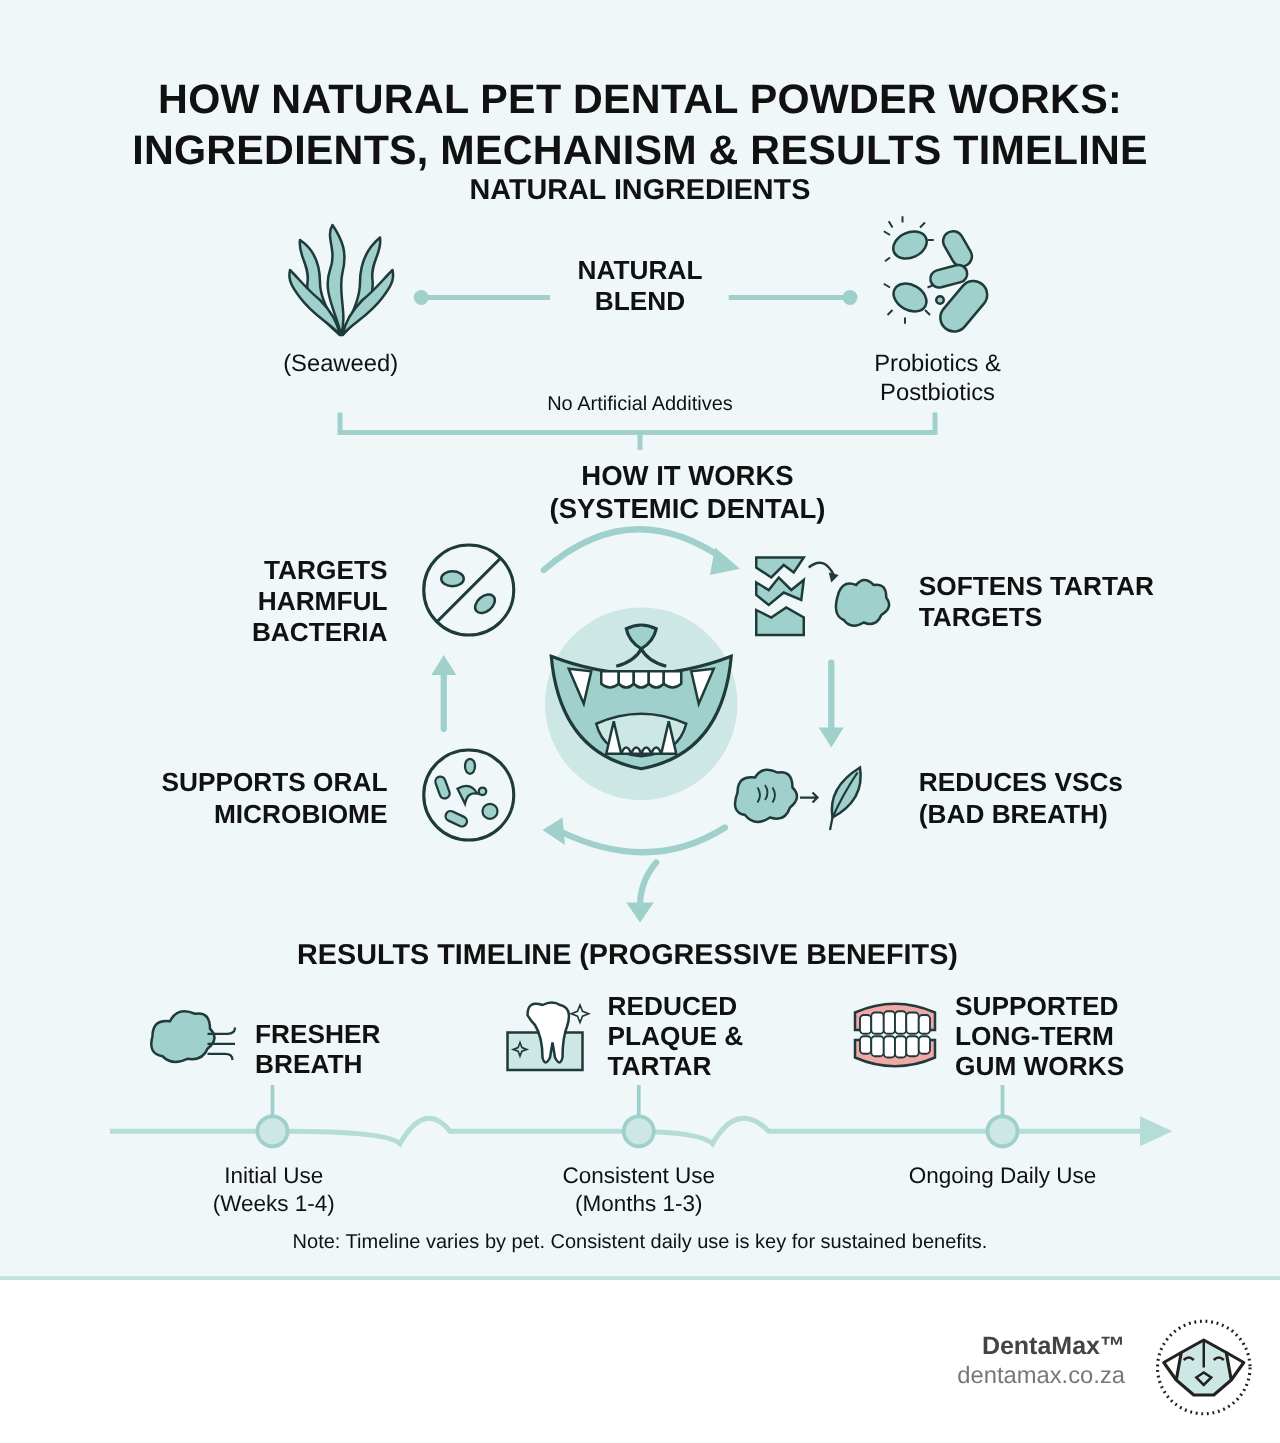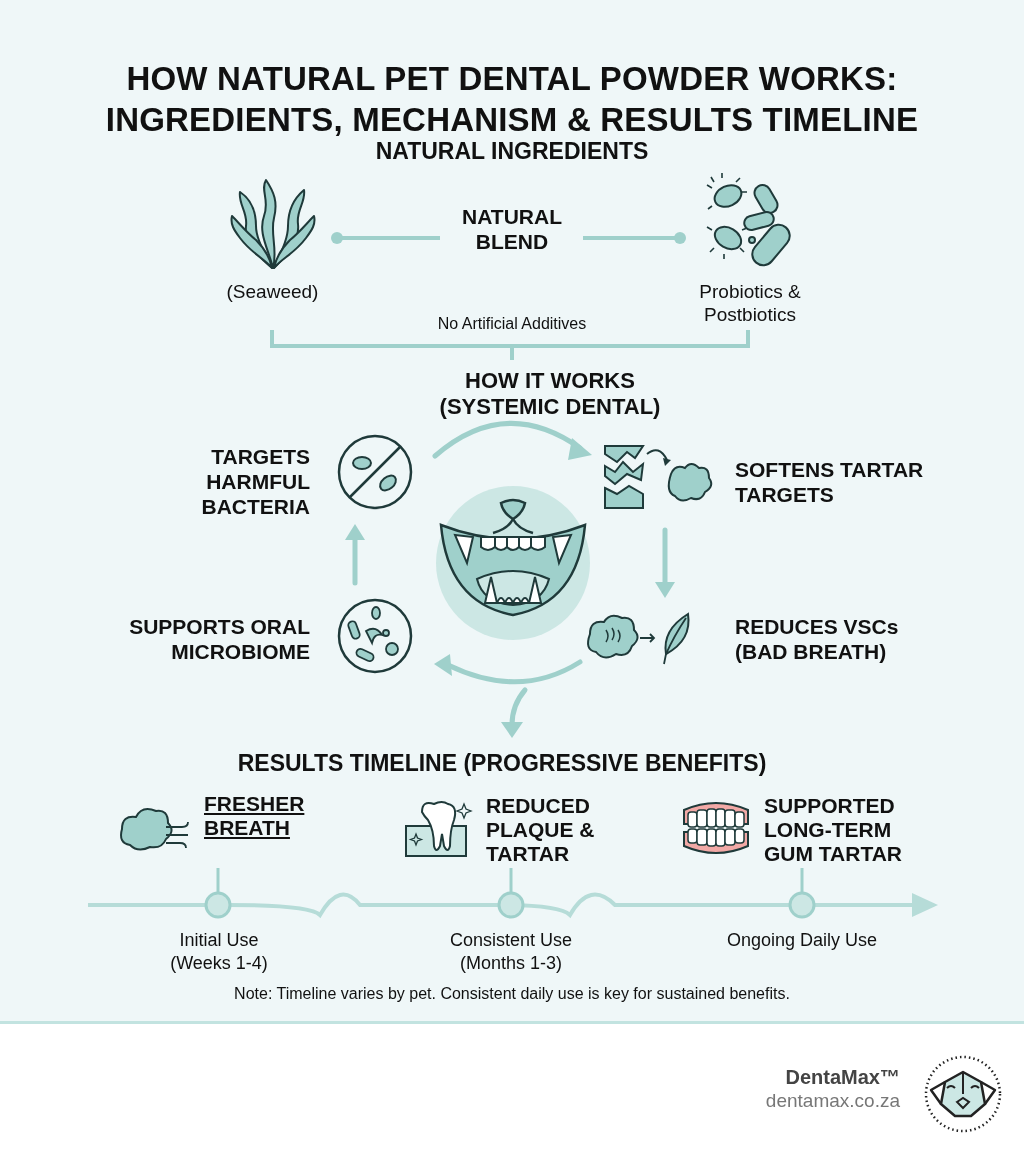--- a/index.html
+++ b/index.html
@@ -194,33 +194,33 @@
       <rect x="55" y="12" width="9" height="15" rx="3"></rect>
     <rect x="8" y="29" width="9" height="14" rx="3"></rect>
       <rect x="17" y="29" width="10" height="16" rx="3"></rect>
     <rect x="27" y="29" width="9" height="17" rx="3"></rect>
       <rect x="36" y="29" width="9" height="17" rx="3"></rect>
     <rect x="45" y="29" width="10" height="16" rx="3"></rect>
       <rect x="55" y="29" width="9" height="14" rx="3"></rect>
   </g>
 </svg>
 
-<div class="abs benefit" style="left:204px;top:792px;text-decoration:underline;">
+<div class="abs benefit" style="left:204px;top:816px;">
   <div>FRESHER</div>
   <div>BREATH</div>
 </div>
 <div class="abs benefit" style="left:486px;top:794px;">
   <div>REDUCED</div>
   <div>PLAQUE &amp;</div>
   <div>TARTAR</div>
 </div>
 <div class="abs benefit" style="left:764px;top:794px;">
   <div>SUPPORTED</div>
   <div>LONG-TERM</div>
-  <div>GUM TARTAR</div>
+  <div>GUM WORKS</div>
 </div>
 
 <svg style="left:0;top:0;" width="1024" height="960">
   <path d="M88 905 H228 Q310 905 320 915 Q340 880 360 905 H500 Q560 905 570 915 Q590 880 615 905 H915" fill="none" stroke="#b6dcd8" stroke-width="4"></path>
   <polygon points="912,893 938,905 912,917" fill="#b6dcd8"></polygon>
   <g stroke="#9fd0cb" stroke-width="3">
     <line x1="218" y1="868" x2="218" y2="893"></line>
     <line x1="511" y1="868" x2="511" y2="893"></line>
     <line x1="802" y1="868" x2="802" y2="893"></line>
   </g>

